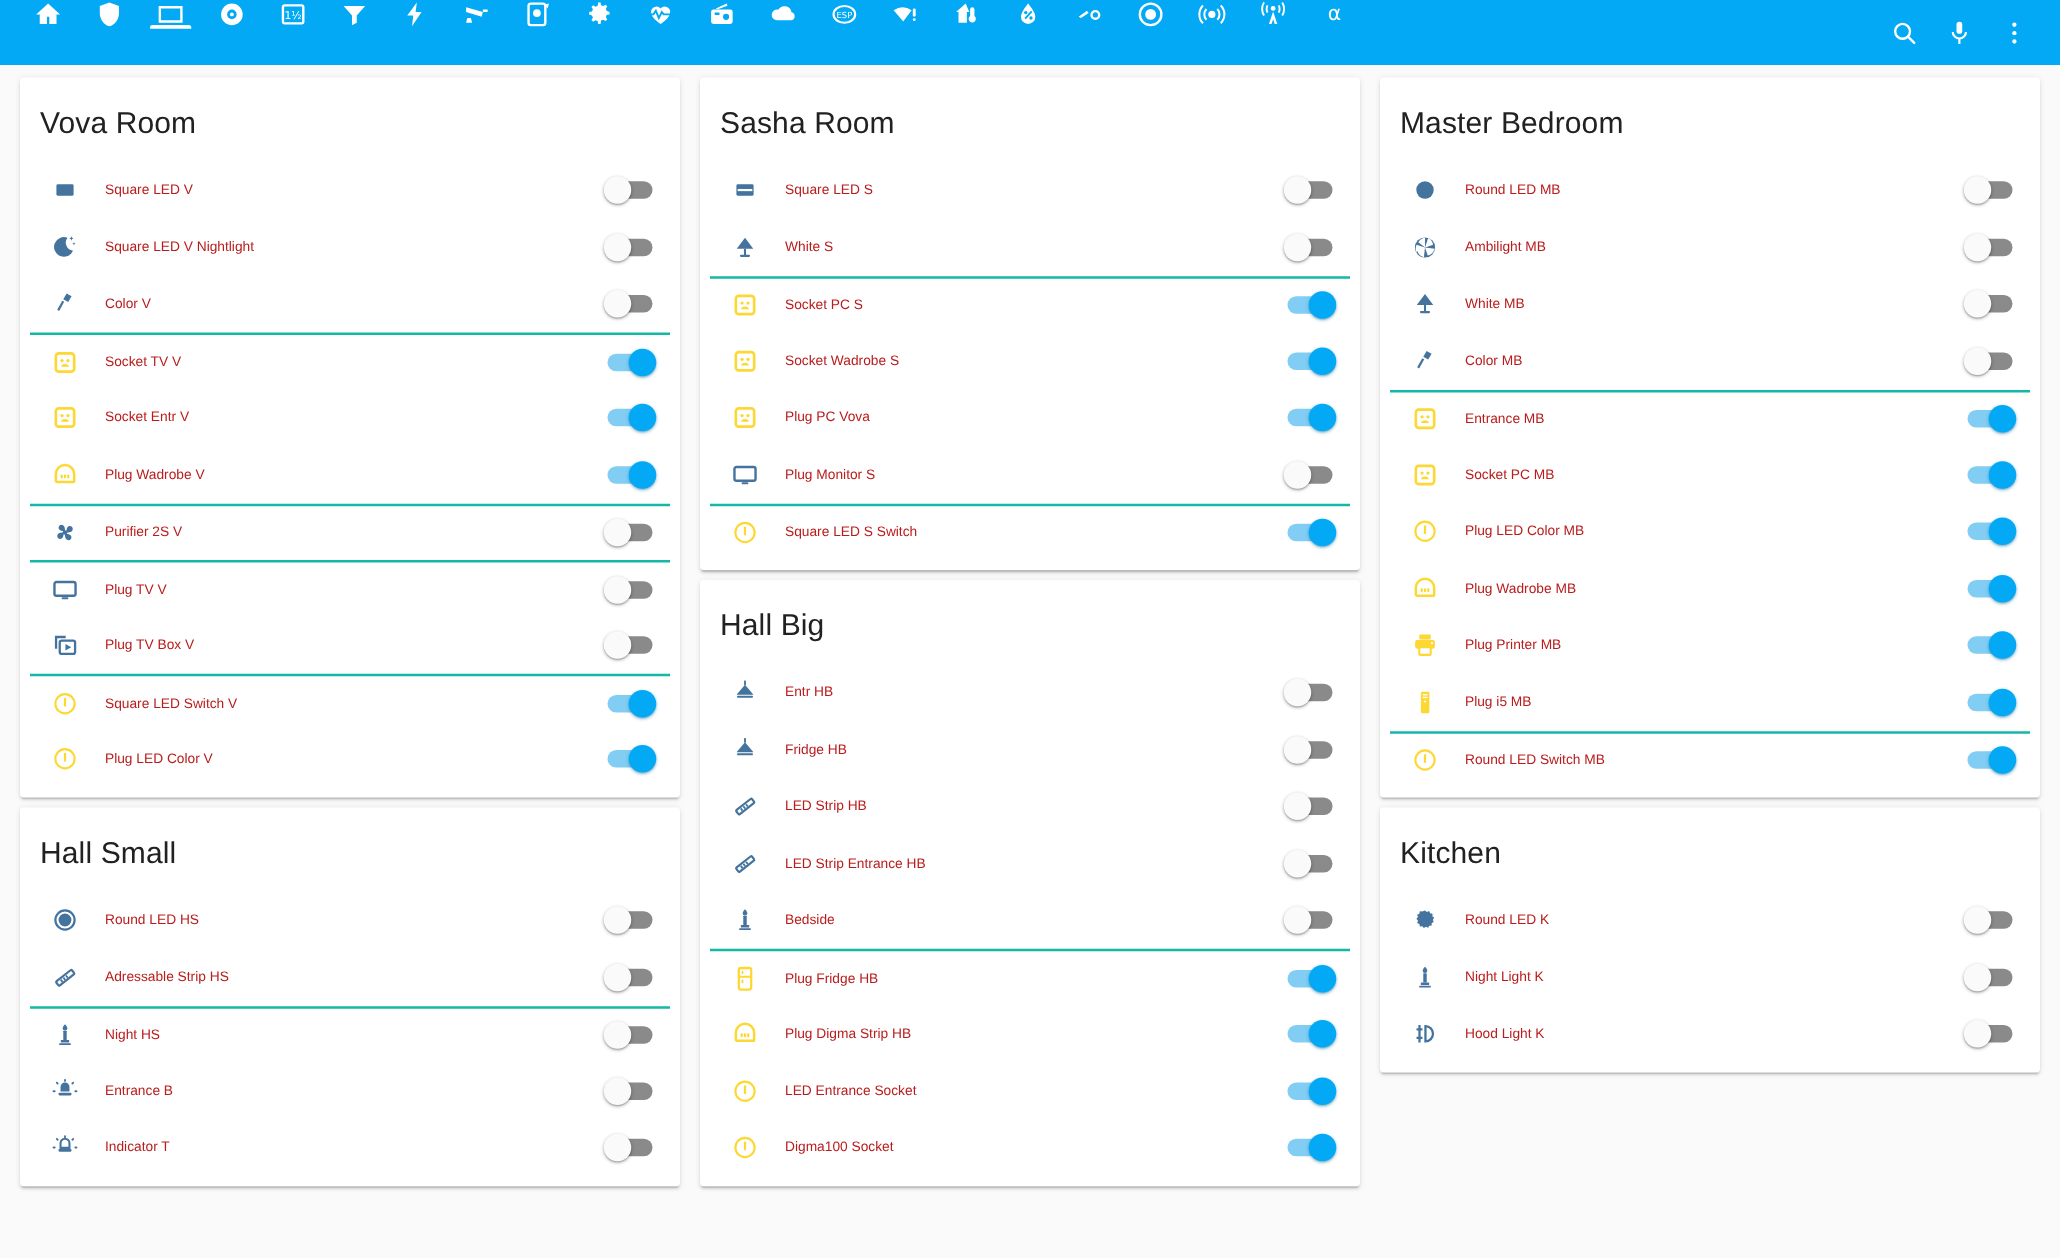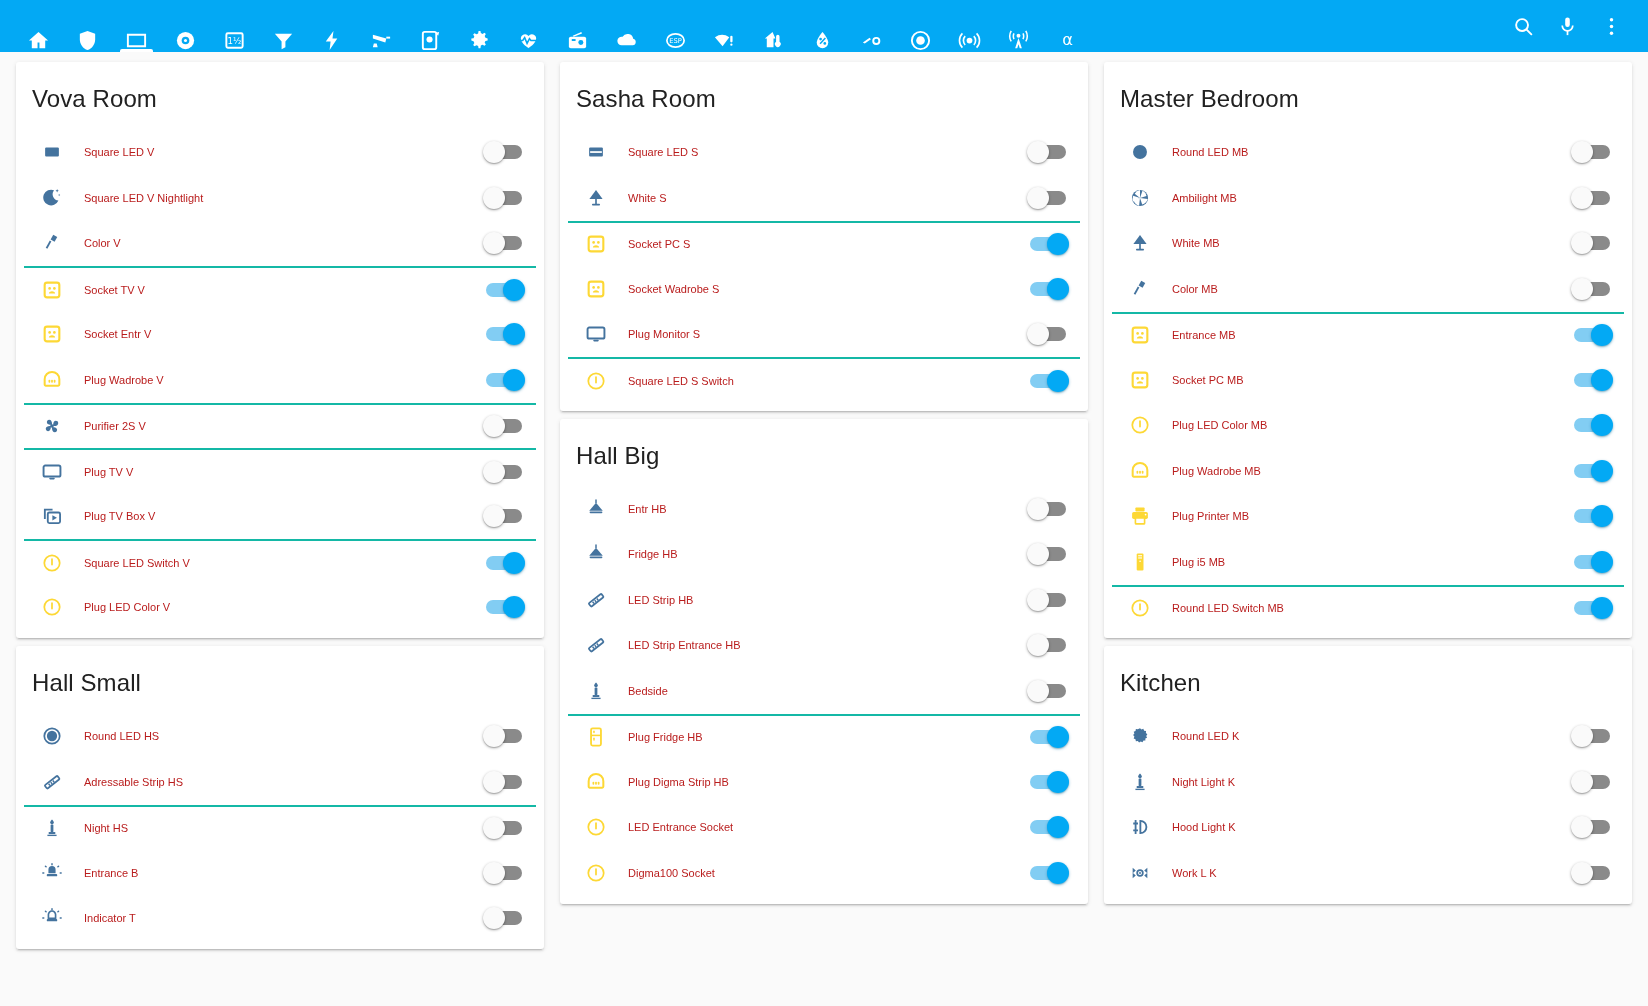--- a/index.html
+++ b/index.html
@@ -15,21 +15,21 @@
   #toolbar {
     height: 52px;
     background: #03a9f4;
     display: flex;
     align-items: stretch;
     padding: 0 14px;
     position: relative;
   }
   .tabs {
     display: flex;
-    align-items: flex-end;
+    align-items: flex-start;
     flex: 0 0 auto;
   }
   .tab {
     width: 49px;
     display: flex;
     align-items: center;
     justify-content: center;
     position: relative;
     cursor: pointer;
   }
@@ -630,20 +630,34 @@
                 <path d="M12 13.3c1.9 0 3.4 1.1 3.4 2.4h-6.8c0-1.3 1.5-2.4 3.4-2.4z"></path>
               </svg>
             </div>
             <div class="row-name">Socket Wadrobe S</div>
             <div class="toggle on">
               <div class="knob"></div>
             </div>
           </div>
           <div class="row">
             <div class="row-icon">
+              <svg class="ic" width="22" height="22" viewBox="0 0 24 24" fill="#fdd835">
+                <rect x="4" y="4" width="16" height="16" rx="2.6" fill="none" stroke="#fdd835" stroke-width="2.3"></rect>
+                <circle cx="9.4" cy="10.3" r="1.45"></circle>
+                <circle cx="14.6" cy="10.3" r="1.45"></circle>
+                <path d="M12 13.3c1.9 0 3.4 1.1 3.4 2.4h-6.8c0-1.3 1.5-2.4 3.4-2.4z"></path>
+              </svg>
+            </div>
+            <div class="row-name">Plug PC Vova</div>
+            <div class="toggle on">
+              <div class="knob"></div>
+            </div>
+          </div>
+          <div class="row">
+            <div class="row-icon">
               <svg class="ic" width="22" height="22" viewBox="0 0 24 24" fill="#44739e">
                 <rect x="2.8" y="5" width="18.4" height="12" rx="1.8" fill="none" stroke="#44739e" stroke-width="2.1"></rect>
                 <rect x="9" y="18.3" width="6" height="1.8" rx=".9"></rect>
               </svg>
             </div>
             <div class="row-name">Plug Monitor S</div>
             <div class="toggle off">
               <div class="knob"></div>
             </div>
           </div>
@@ -969,29 +983,16 @@
                 <path d="M7.2 4.4v15.2" stroke="#44739e" stroke-width="2" fill="none"></path>
                 <path d="M4.6 8.2h5.2M4.6 15.6h5.2" stroke="#44739e" stroke-width="2" fill="none"></path>
                 <path d="M12.4 5.4a6.6 6.6 0 0 1 0 13.2z" fill="none" stroke="#44739e" stroke-width="2"></path>
               </svg>
             </div>
             <div class="row-name">Hood Light K</div>
             <div class="toggle off">
               <div class="knob"></div>
             </div>
           </div>
-          <div class="row">
-            <div class="row-icon">
-              <svg class="ic" width="22" height="22" viewBox="0 0 24 24" fill="#44739e">
-                <circle cx="12" cy="12" r="3.1" fill="none" stroke="#44739e" stroke-width="1.9"></circle>
-                <circle cx="12" cy="12" r="1.1"></circle>
-                <path d="M4 6.4 7.4 9.4 4 12.4zM20 6.4l-3.4 3 3.4 3zM4 11.6 7.4 14.6 4 17.6zM20 11.6l-3.4 3 3.4 3z"></path>
-              </svg>
-            </div>
-            <div class="row-name">Work L K</div>
-            <div class="toggle off">
-              <div class="knob"></div>
-            </div>
-          </div>
         </div>
       </div>
     </div>
   </div>
 
 </body></html>

